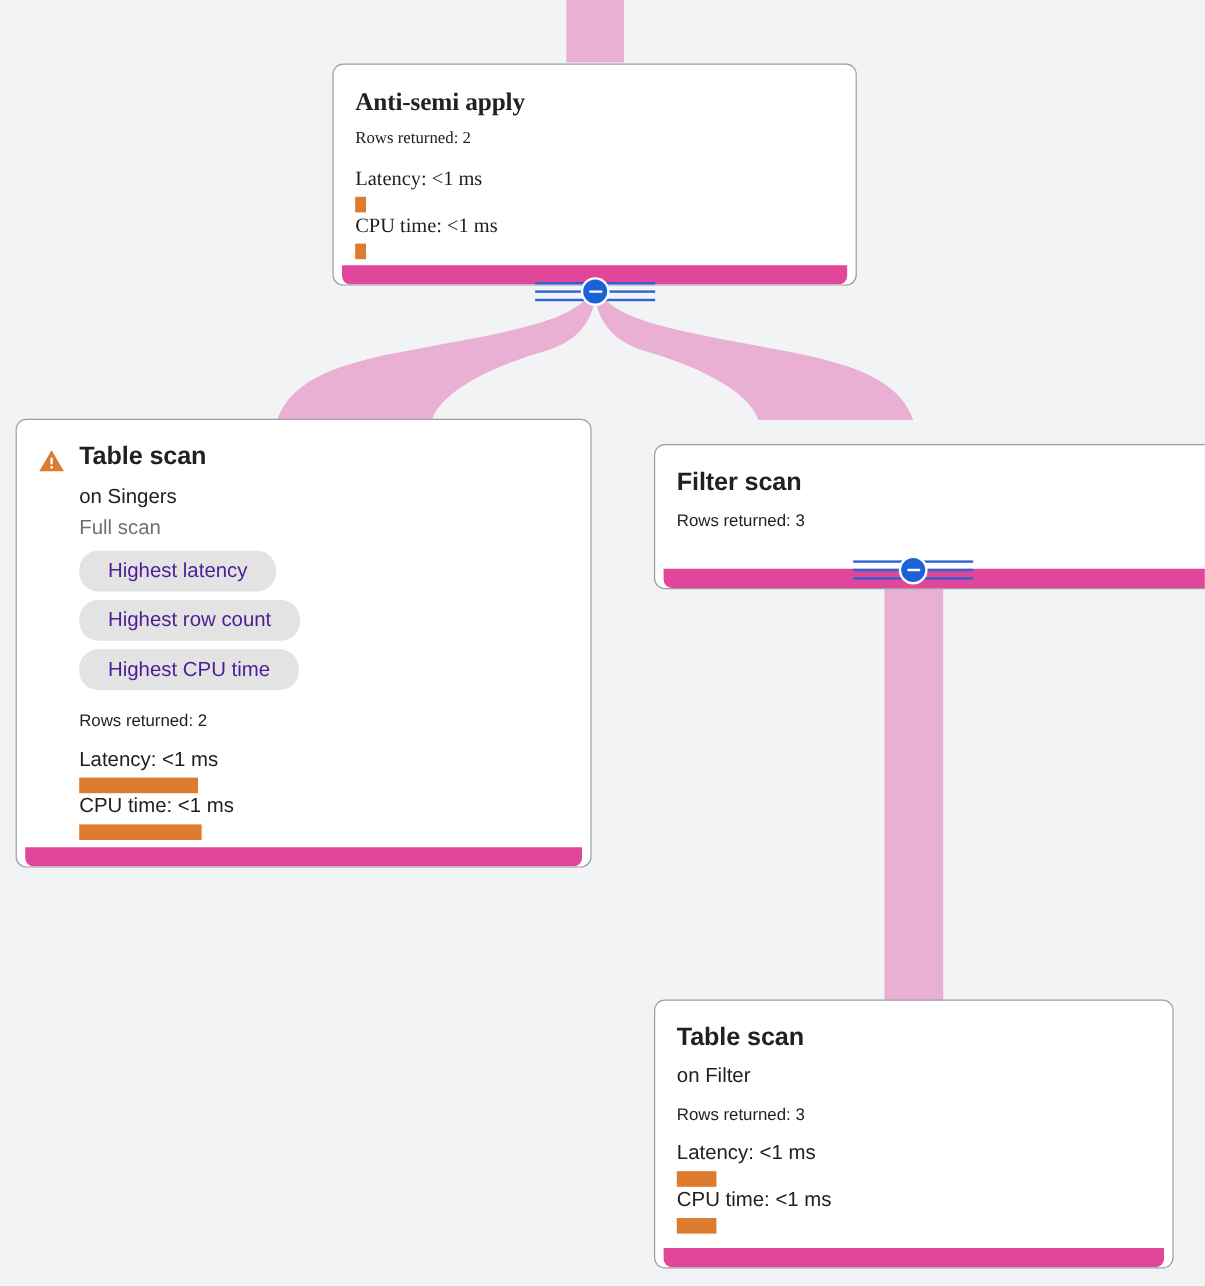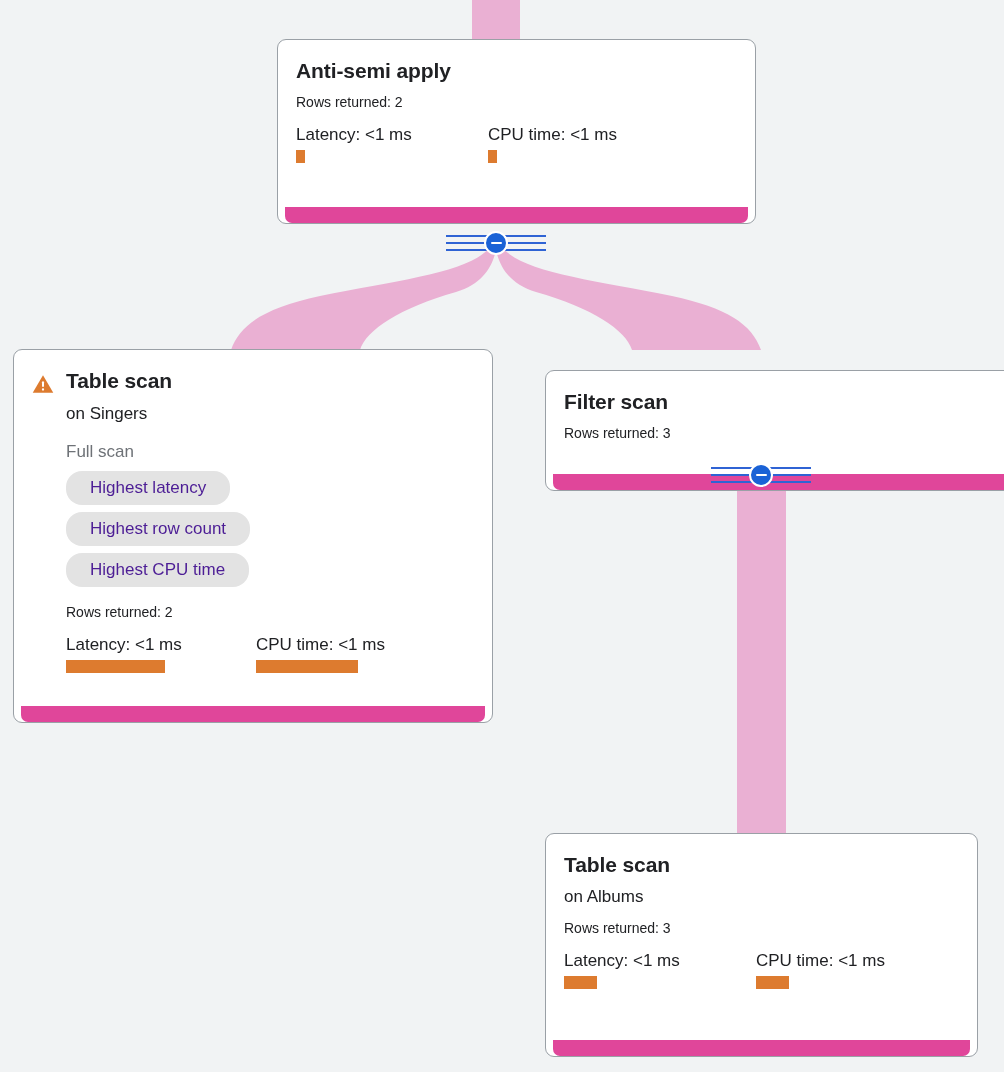--- a/index.html
+++ b/index.html
@@ -62,21 +62,21 @@
     letter-spacing: -0.1px;
   }
   .node-sub {
     font-size: 17px;
     color: #202124;
     line-height: 26px;
     margin-top: 6px;
   }
   .node-sub.muted {
     color: #6e7277;
-    margin-top: 12px;
+    margin-top: 0;
   }
   .node-rows {
     font-size: 14px;
     color: #202124;
     line-height: 26px;
     margin-top: 5px;
   }
   .badges {
     margin-top: 6px;
   }
@@ -86,20 +86,21 @@
     color: #4c1d95;
     font-size: 17px;
     line-height: 20px;
     padding: 7px 24px;
     border-radius: 16px;
     margin-bottom: 7px;
   }
   .metrics {
     display: flex;
     margin-top: 9px;
+    flex-direction: column;
   }
   .metric {
     box-sizing: border-box;
   }
   .metric-label {
     font-size: 17px;
     color: #202124;
     line-height: 22px;
     white-space: nowrap;
   }
@@ -185,21 +186,21 @@
 
     <path fill="#eab0d3" d="M 489,248 C 470,272 400,280 320,296 C 265,308 240,324 231,350
              L 360,350 C 366,330 400,308 456,292 C 482,284 492,268 496,250 Z"></path>
 
     <path fill="#eab0d3" d="M 503,248 C 522,272 592,280 672,296 C 727,308 752,324 761,350
              L 632,350 C 626,330 592,308 536,292 C 510,284 500,268 496,250 Z"></path>
 
     <rect x="737" y="476" width="49" height="360" fill="#eab0d3"></rect>
   </svg>
 
-  <div class="node" style="left:277px; top:39px; width:479px; height:185px;">
+  <div class="node" style="left:277px; top:53px; width:437px; height:185px;font-family:Liberation Serif, serif;">
     <div class="node-body">
       <div class="node-head">
         <div class="node-title">Anti-semi apply</div>
       </div>
       <div class="node-rows">Rows returned: 2</div>
       <div class="metrics">
         <div class="metric" style="width:192px;">
           <div class="metric-label">Latency: &lt;1 ms</div>
           <div class="metric-bar" style="width:9px;"></div>
         </div>
@@ -278,21 +279,21 @@
         <span></span>
     </div>
     <div class="toggle-circle"></div>
   </div>
 
   <div class="node" style="left:545px; top:833px; width:433px; height:224px;">
     <div class="node-body">
       <div class="node-head">
         <div class="node-title">Table scan</div>
       </div>
-      <div class="node-sub">on Albums</div>
+      <div class="node-sub">on Filter</div>
       <div class="node-rows">Rows returned: 3</div>
       <div class="metrics">
         <div class="metric" style="width:192px;">
           <div class="metric-label">Latency: &lt;1 ms</div>
           <div class="metric-bar" style="width:33px;"></div>
         </div>
         <div class="metric">
           <div class="metric-label">CPU time: &lt;1 ms</div>
           <div class="metric-bar" style="width:33px;"></div>
         </div>

